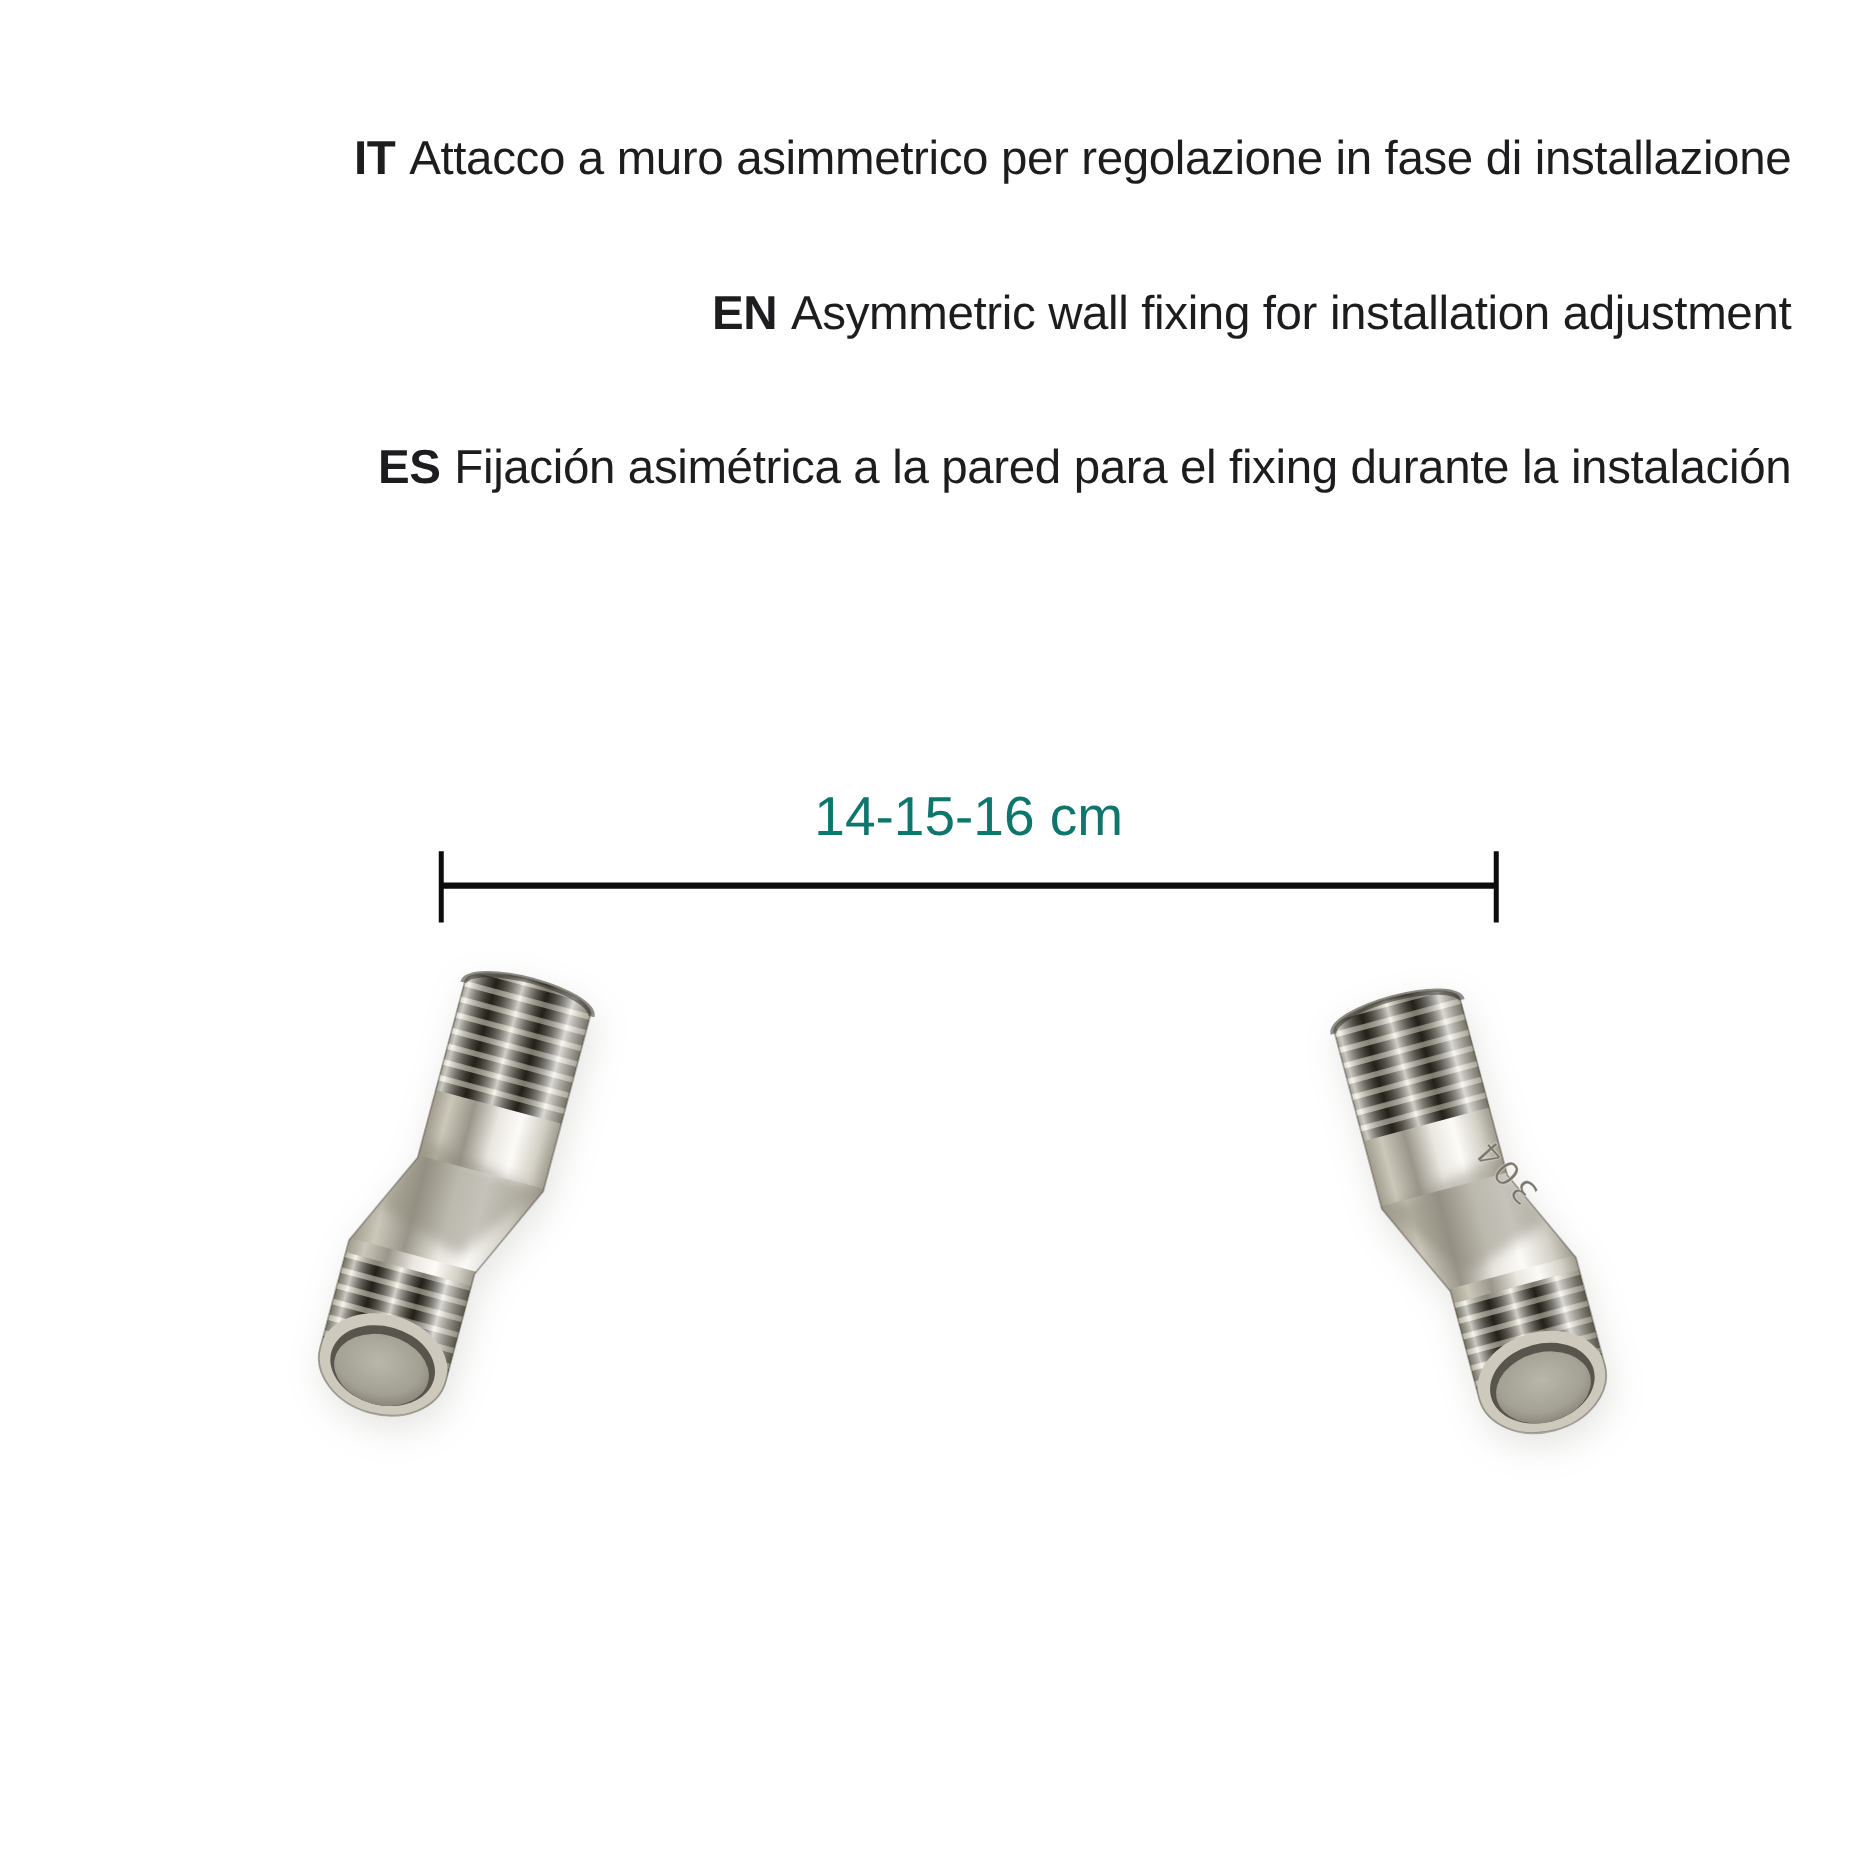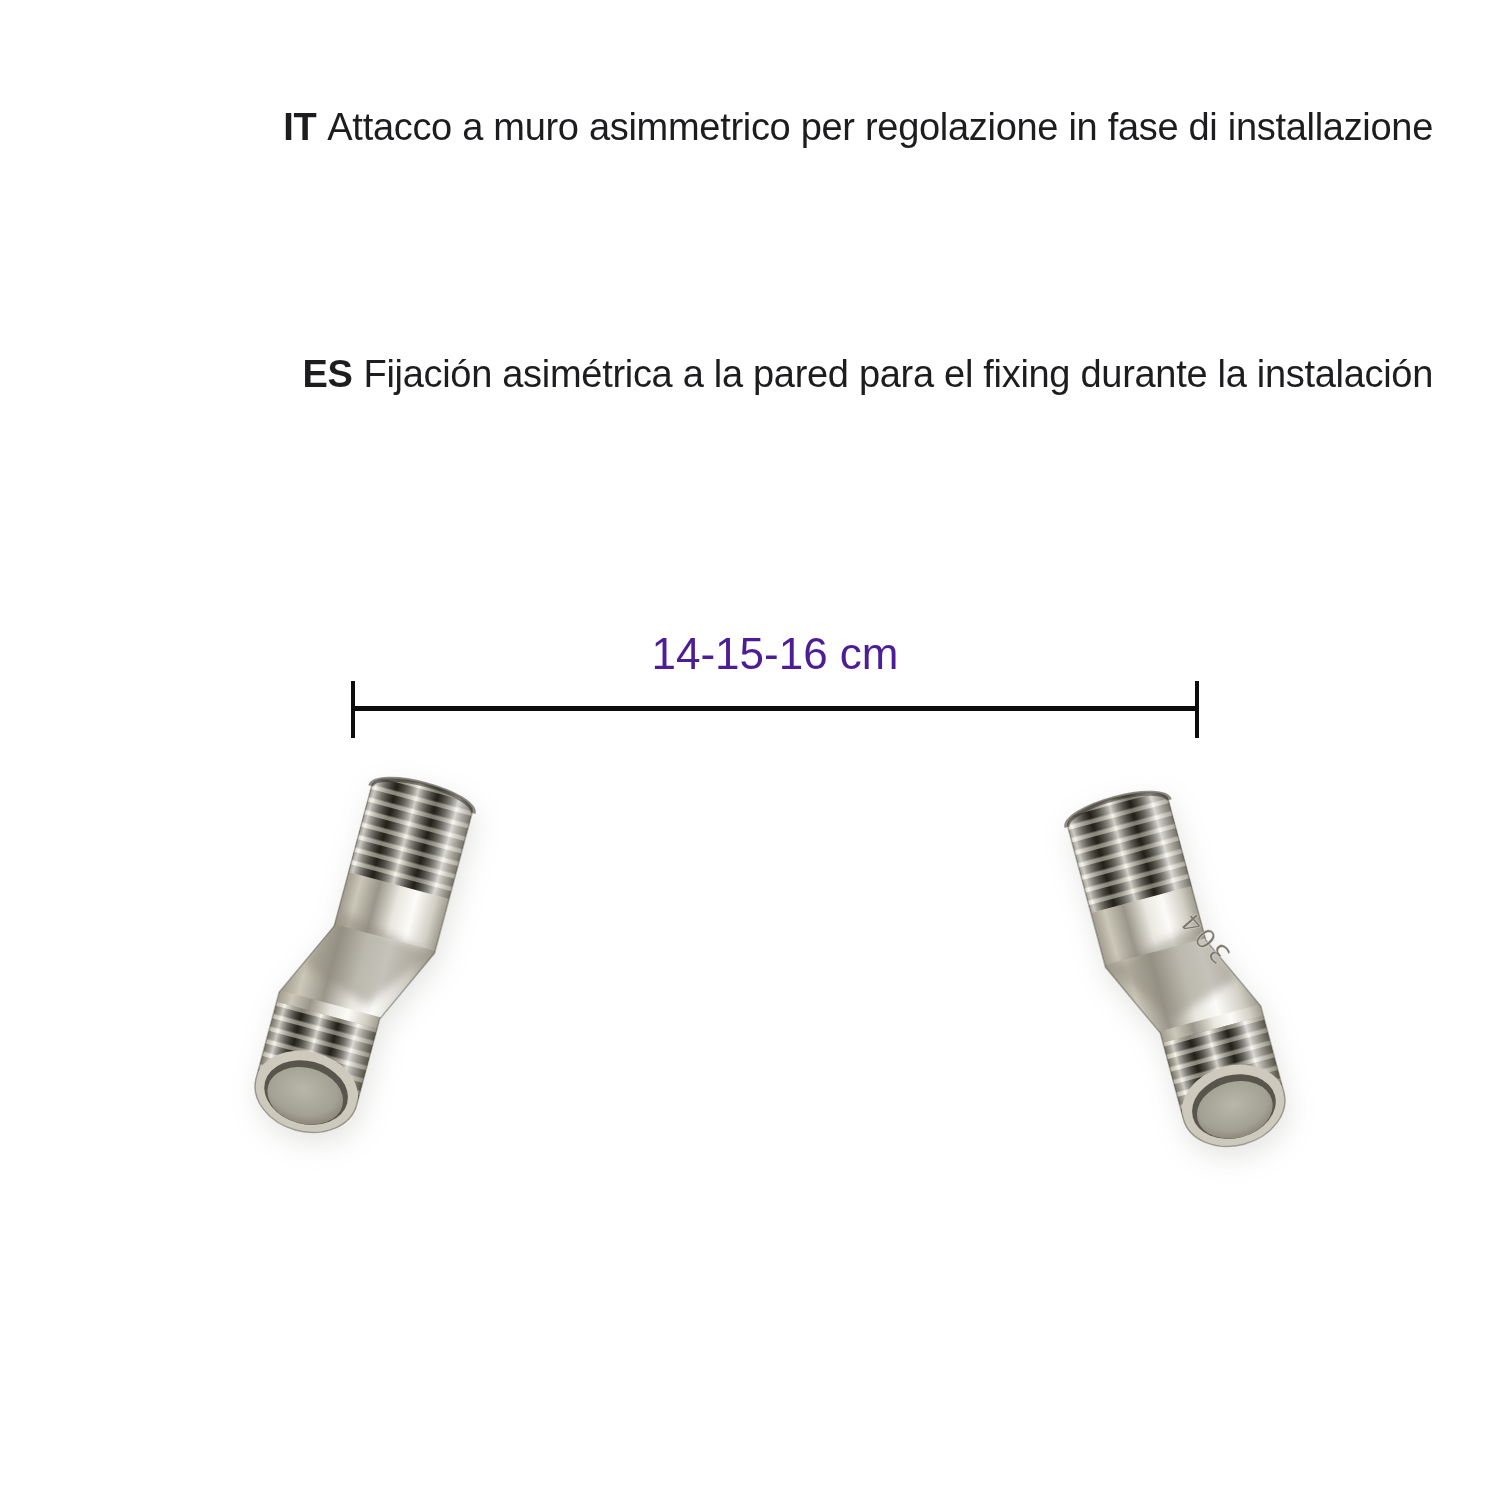--- a/index.html
+++ b/index.html
@@ -5,36 +5,37 @@
   html,body{margin:0;padding:0;background:#ffffff;}
   .figure{position:relative;width:1500px;height:1500px;background:#ffffff;overflow:hidden;
           font-family:"Liberation Sans", sans-serif;color:#1d1d1f;}
   .caption{position:absolute;right:67px;white-space:nowrap;font-size:38px;line-height:44px;
            letter-spacing:-0.3px;color:#1d1d1f;margin-left:28px;}
   .caption .lang{font-weight:700;margin-right:11px;}
   .cap-1{top:105px;}
   .cap-2{top:229px;}
   .cap-3{top:352px;}
   .dim-label{position:absolute;left:353px;top:629px;width:844px;text-align:center;
-             font-size:44px;line-height:50px;color:#4c1d95;}
+             font-size:44px;line-height:50px;color:#0f766e;}
   .dim-line{position:absolute;left:353px;top:706px;width:844px;height:5px;background:#0c0c0c;}
   .dim-tick{position:absolute;top:681px;width:4px;height:57px;background:#0c0c0c;}
   .tick-left{left:351px;}
   .tick-right{left:1195px;}
   .fitting{position:absolute;filter:drop-shadow(3px 10px 14px rgba(90,86,74,0.16));}
   .fit-left{left:228px;top:766px;}
   .fit-right{left:1052px;top:780px;}
 </style>
 </head>
 <body>
 
 <div class="figure">
 
   <div class="caption cap-1"><span class="lang">IT</span><span>Attacco a muro asimmetrico per regolazione in fase di installazione</span></div>
 
+  <div class="caption cap-2"><span class="lang">EN</span><span>Asymmetric wall fixing for installation adjustment</span></div>
 
   <div class="caption cap-3"><span class="lang">ES</span><span>Fijación asimétrica a la pared para el fixing durante la instalación</span></div>
 
   <div class="dim-label">14-15-16 cm</div>
   <div class="dim-line"></div>
   <div class="dim-tick tick-left"></div>
   <div class="dim-tick tick-right"></div>
 
   <svg class="fitting fit-left" width="260" height="390" viewBox="0 0 260 390">
     <defs>

